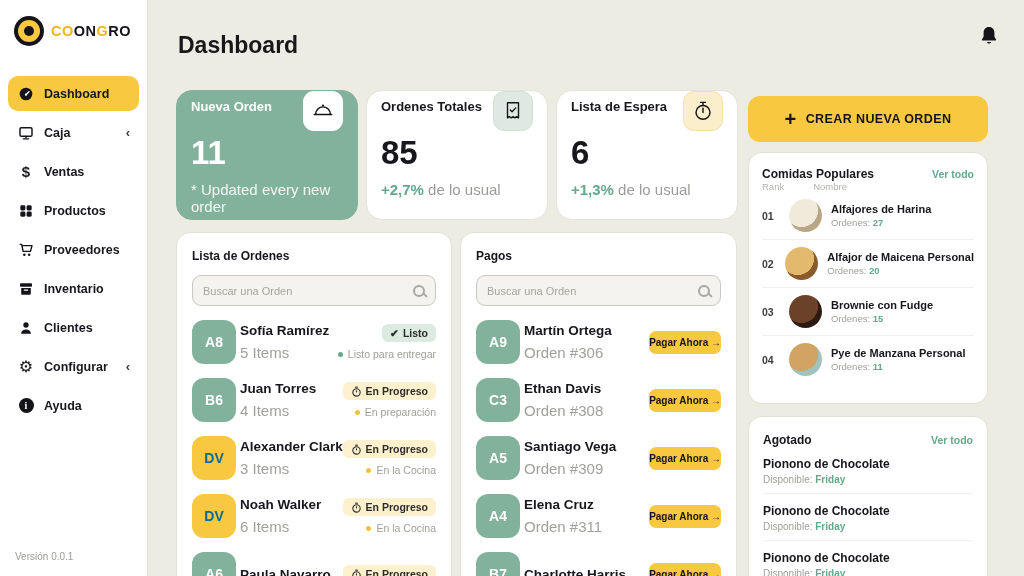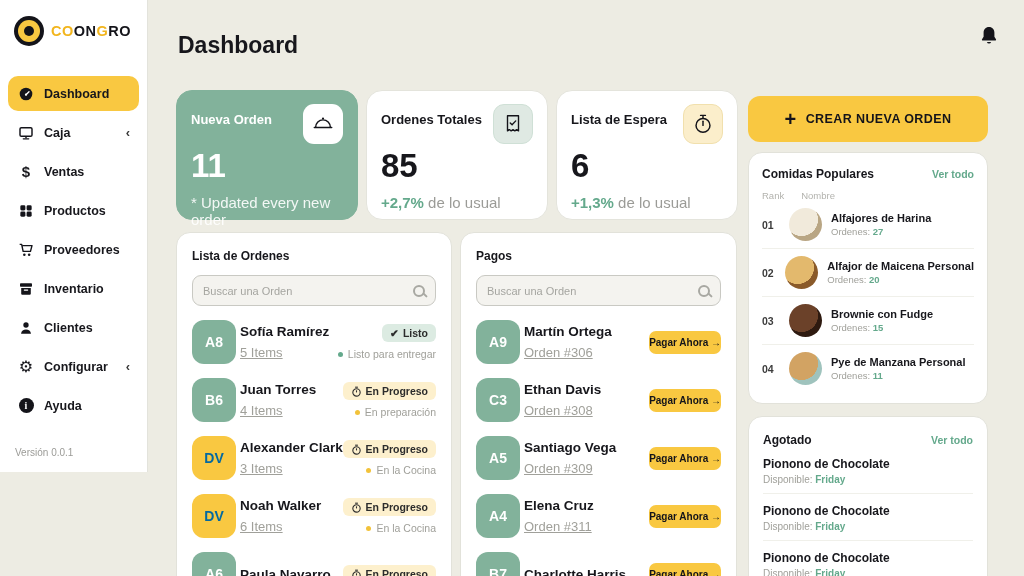--- a/index.html
+++ b/index.html
@@ -1,20 +1,20 @@
 <!DOCTYPE html>
 <html><head>
 <meta charset="utf-8">
 <style>
   * { margin:0; padding:0; box-sizing:border-box; }
   html,body { width:1024px; height:576px; overflow:hidden; }
   body { background:#edece3; font-family:"Liberation Sans", sans-serif; color:#17171c; position:relative; }
 
   
-  .sidebar { position:absolute; left:0; top:0; width:148px; height:472px; background:#fff;
+  .sidebar { position:absolute; left:0; top:0; width:148px; height:576px; background:#fff;
              border-right:1px solid #e3e3dc; display:flex; flex-direction:column; }
   .logo-row { display:flex; align-items:center; gap:7px; padding:16px 0 0 14px; }
   .logo-mark { width:30px; height:30px; border-radius:50%; background:#14141a; position:relative; flex:0 0 auto; }
   .logo-mark::before { content:""; position:absolute; inset:4px; border-radius:50%; background:#f9c841; }
   .logo-mark::after { content:""; position:absolute; inset:10px; border-radius:50%; background:#14141a; }
   .logo-text { font-size:14.5px; font-weight:800; letter-spacing:.5px; }
   .lg-y { color:#f2b51d; } .lg-b { color:#14141a; }
   .nav { margin-top:30px; display:flex; flex-direction:column; gap:4px; padding:0 8px; }
   .nav-item { height:35px; display:flex; align-items:center; gap:9px; padding:0 9px;
               border-radius:10px; font-size:12.5px; font-weight:700; color:#17171c; cursor:pointer; }
@@ -28,21 +28,21 @@
                  font-family:"Liberation Serif", serif; }
   .chev { margin-left:auto; font-size:13px; font-weight:700; color:#3a3a3a; }
   .version { margin-top:auto; padding:0 0 14px 15px; font-size:10px; color:#9b9b97; }
 
   
   .page-title { position:absolute; left:178px; top:32px; font-size:23px; font-weight:800; }
   .bell-btn { position:absolute; left:978px; top:25px; width:22px; height:22px; cursor:pointer; }
 
   
   .card { position:absolute; top:90px; height:130px; width:182px; background:#fff;
-          border:1px solid #e4e4dc; border-radius:16px; padding:13px 14px; }
+          border:1px solid #e4e4dc; border-radius:16px; padding:0 14px; }
   .card.green { background:#82b29b; border-color:#82b29b; color:#fff; }
   .c1{ left:176px; } .c2{ left:366px; } .c3{ left:556px; }
   .card-top { display:flex; justify-content:space-between; align-items:flex-start; }
   .card-title { font-size:13px; font-weight:700; padding-top:8px; }
   .icon-box { width:40px; height:40px; border-radius:11px; display:flex; align-items:center; justify-content:center; }
   .icon-box svg { width:22px; height:22px; }
   .ib-white{ background:#fff; } .ib-green{ background:#dfe9e3; border:1px solid #cfe0d6; } .ib-yellow{ background:#fbeecb; border:1px solid #f1e0ad; }
   .card-value { font-size:33px; font-weight:800; margin-top:4px; line-height:1.1; }
   .card-foot { font-size:15px; color:#9b9b97; margin-top:10px; }
   .card.green .card-foot { color:rgba(255,255,255,.9); }
@@ -56,21 +56,21 @@
   .plus { font-size:20px; font-weight:600; line-height:1; }
 
   
   .panel { position:absolute; background:#fff; border:1px solid #e2e2da; border-radius:14px; }
   .panel-head { display:flex; justify-content:space-between; align-items:center; }
   .panel-title { font-size:12px; font-weight:800; }
   .view-all { font-size:10.5px; font-weight:700; color:#64a98c; cursor:pointer; }
 
   
   .popular { left:748px; top:152px; width:240px; height:252px; padding:14px 13px 6px; }
-  .pop-cols { display:flex; gap:17px; font-size:9.5px; color:#b3b3ae; margin-top:9px; }
+  .pop-cols { display:flex; gap:29px; font-size:9.5px; color:#b3b3ae; }
   .pop-item { display:flex; align-items:center; gap:9px; padding:7px 0; border-bottom:1px solid #f0f0ea; }
   .pop-item:last-child { border-bottom:none; }
   .pop-rank { width:18px; font-size:10.5px; font-weight:700; color:#3c3c3c; }
   .avatar { width:33px; height:33px; border-radius:50%; flex:0 0 auto; }
   .pop-name { font-size:11px; font-weight:700; white-space:nowrap; }
   .pop-orders { font-size:9.5px; color:#a0a09a; margin-top:2px; }
   .pop-orders b { color:#64a98c; }
 
   
   .soldout { left:748px; top:416px; width:240px; height:230px; padding:16px 14px; }
@@ -91,21 +91,21 @@
   .mag { width:12px; height:12px; border:2px solid #a8a8a2; border-radius:50%; position:relative; flex:0 0 auto; }
   .mag::after { content:""; position:absolute; width:6px; height:2px; background:#a8a8a2;
                 transform:rotate(45deg); right:-5px; bottom:-1px; border-radius:2px; }
   .row { display:flex; align-items:center; gap:4px; margin-top:14px; }
   .tbl { width:44px; height:44px; border-radius:12px; display:flex; align-items:center; justify-content:center;
          font-size:14px; font-weight:800; flex:0 0 auto; }
   .tbl-green { background:#82b29b; color:#fff; }
   .tbl-yellow { background:#f9c841; color:#0369a1; }
   .row-mid { flex:1; min-width:0; }
   .row-name { font-size:13.5px; font-weight:700; white-space:nowrap; }
-  .row-sub { font-size:13px; color:#a0a09a; margin-top:6px;text-decoration:underline; }
+  .row-sub { font-size:15px; color:#a0a09a; margin-top:6px; }
   .row-right { display:flex; flex-direction:column; align-items:flex-end; gap:6px; }
   .chip { display:flex; align-items:center; gap:4px; font-size:10.5px; font-weight:700; color:#2c2c2c;
           padding:3px 8px; border-radius:6px; white-space:nowrap; }
   .chip svg { width:11px; height:11px; }
   .chip-ready { background:#dcebe2; }
   .chip-progress { background:#fdf0cd; }
   .status-line { display:flex; align-items:center; gap:5px; font-size:10.5px; color:#a0a09a; white-space:nowrap; }
   .dot { width:5px; height:5px; border-radius:50%; }
   .dot-green { background:#64a98c; } .dot-yellow { background:#f2c23a; }
   .pay-btn { background:#f9c841; border:none; border-radius:7px; font-family:inherit; font-size:10px;

